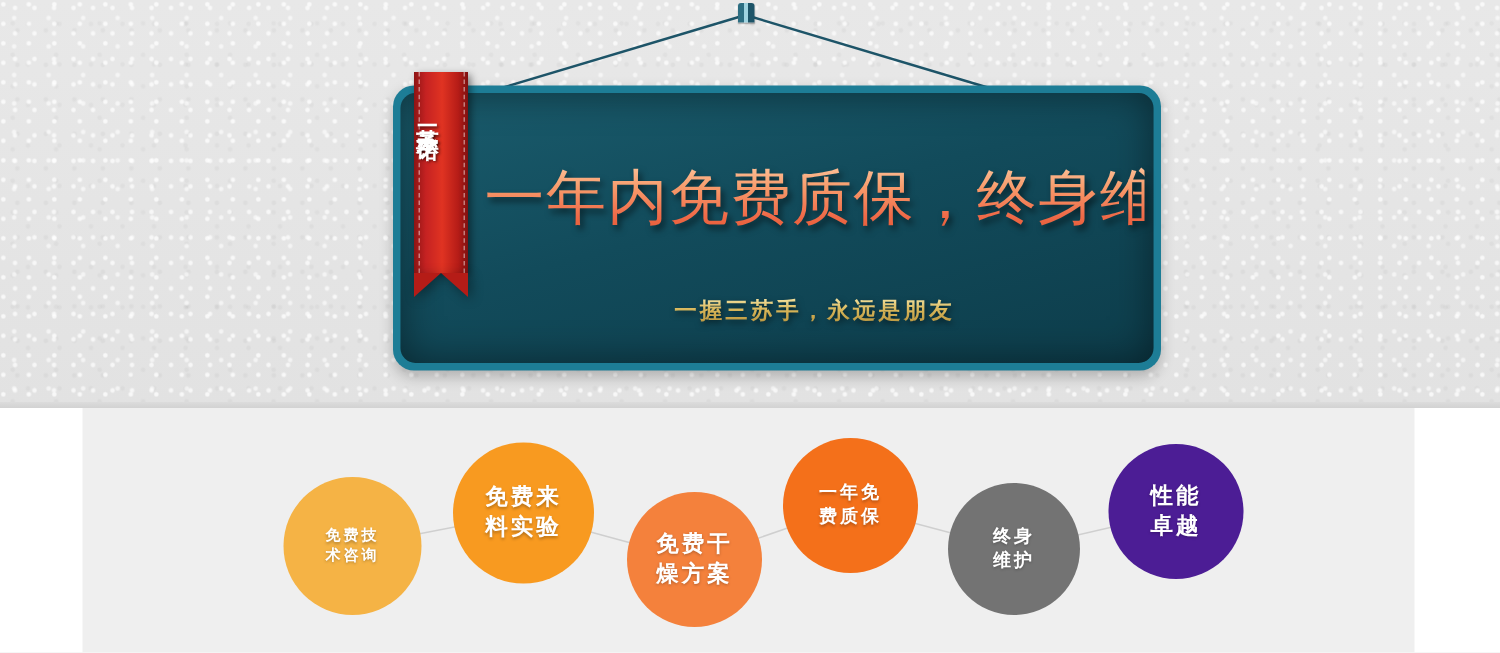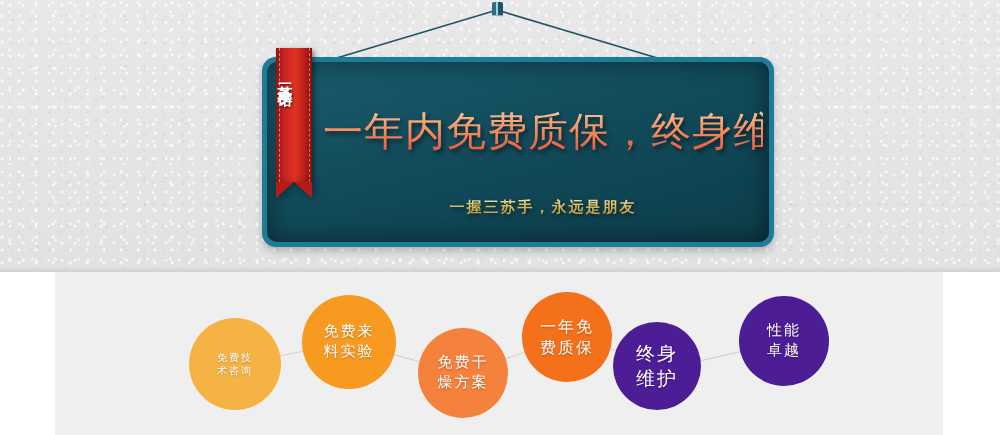--- a/index.html
+++ b/index.html
@@ -124,21 +124,21 @@
     background:#ffffff;
   }
   #panel{
     position:absolute;left:55px;top:0;width:888px;height:163px;
     background:#efefef;
   }
 
   
   .circle{
     position:absolute;border-radius:50%;
-    color:#ffffff;font-weight:normal;
+    color:#ffffff;font-weight:bold;
     display:flex;align-items:center;justify-content:center;
     text-align:left;
     line-height:1.32;
     letter-spacing:2px;
     text-shadow:0 1px 2px rgba(0,0,0,.28);
     z-index:3;
   }
   .conn{
     position:absolute;height:1px;background:#cfcfcf;
     transform-origin:0 50%;z-index:1;
@@ -189,27 +189,27 @@
             <div>免费来</div>
             <div>料实验</div>
           </div>
         </div>
         <div class="circle" style="left: 363px; top: 56px; width: 90px; height: 90px; background: rgb(244, 129, 60); font-size: 15px;">
           <div>
             <div>免费干</div>
             <div>燥方案</div>
           </div>
         </div>
-        <div class="circle" style="left: 467px; top: 20px; width: 90px; height: 90px; background: rgb(244, 112, 26); font-size: 16px;">
+        <div class="circle" style="left: 467px; top: 20px; width: 90px; height: 90px; background: rgb(244, 112, 26); font-size: 12px;">
           <div>
             <div>一年免</div>
             <div>费质保</div>
           </div>
         </div>
-        <div class="circle" style="left: 558px; top: 50px; width: 88px; height: 88px; background: #4c1d95; font-size: 19px;">
+        <div class="circle" style="left: 577px; top: 50px; width: 88px; height: 88px; background: #737373; font-size: 12px;">
           <div>
             <div>终身</div>
             <div>维护</div>
           </div>
         </div>
         <div class="circle" style="left: 684px; top: 24px; width: 90px; height: 90px; background: #4c1d95; font-size: 15px;">
           <div>
             <div>性能</div>
             <div>卓越</div>
           </div>

